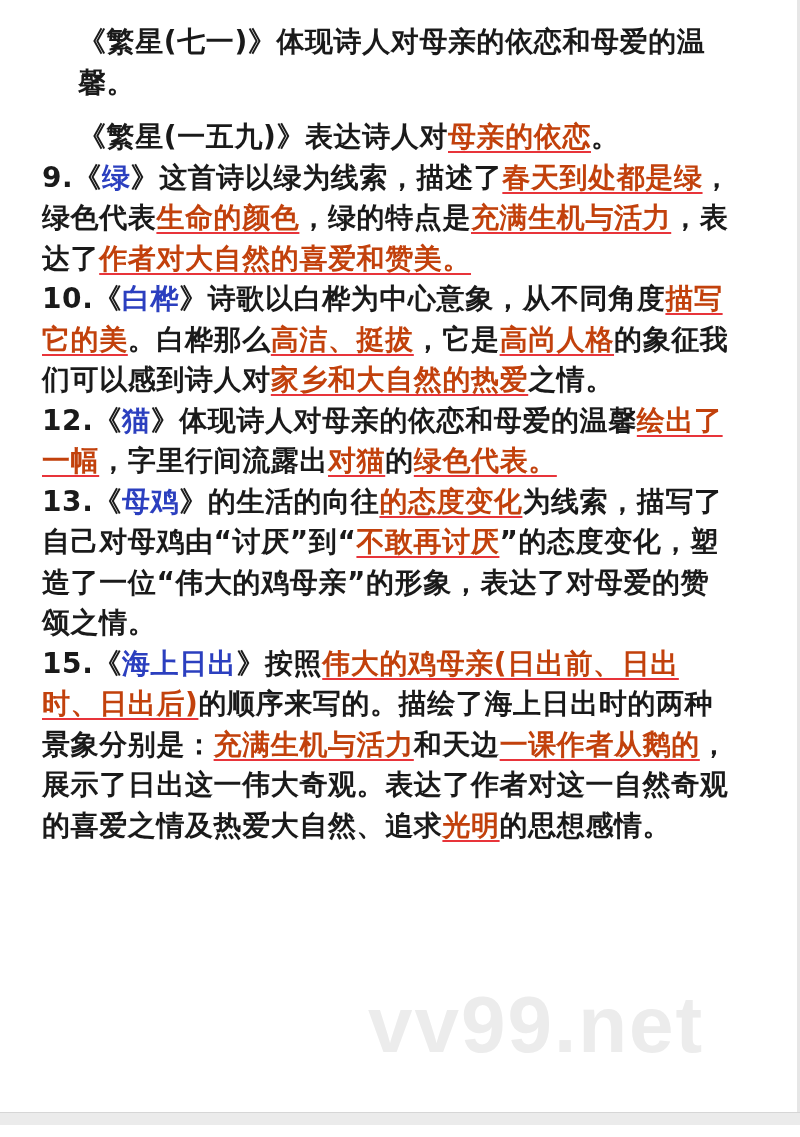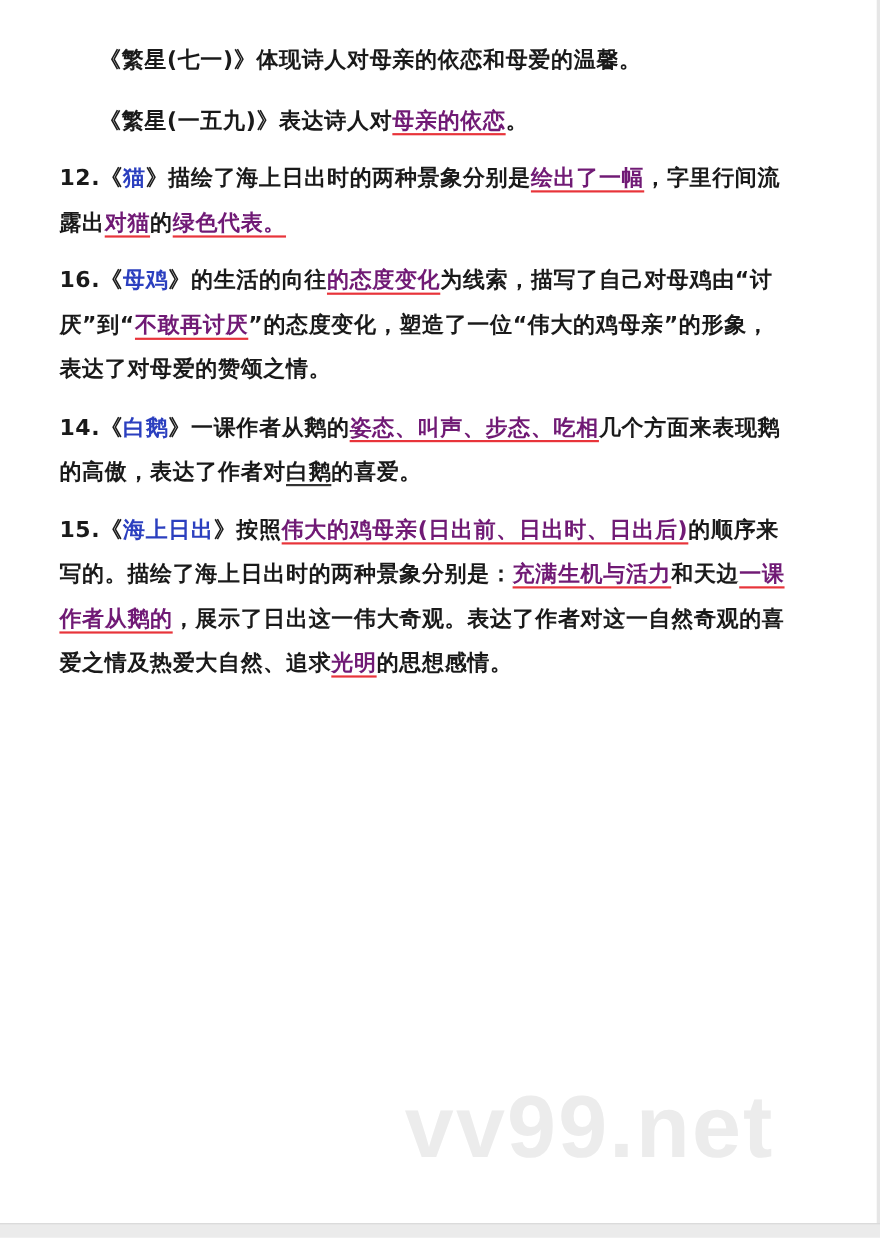--- a/index.html
+++ b/index.html
@@ -1,43 +1,44 @@
 <!DOCTYPE html>
 <html><head>
 <meta charset="utf-8">
 <style>
   html, body { margin: 0; padding: 0; background: #ffffff; }
   body { width: 800px; height: 1137px; position: relative; overflow: hidden;
          font-family: "DejaVu Sans", "Liberation Sans", sans-serif; }
   .page { position: absolute; left: 0; top: 0; width: 797px; height: 1112px; background: #fff;
           border-right: 3px solid #e6e6e6; }
   .content { position: absolute; left: 42px; top: 22px; width: 690px; }
-  .para { font-size: 20px; font-weight: bold; color: #1a1a1a; line-height: 40.5px;
-          letter-spacing: 0.6px; margin: 12px; }
+  .para { font-size: 28px; font-weight: bold; color: #1a1a1a; line-height: 40.5px;
+          letter-spacing: 0.6px; margin: 0; }
   .para.indent { padding-left: 36px; }
   .para.gap { margin-bottom: 14px; }
   .title { color: #2b3fbf; }
-  .hl { color: #701a75; text-decoration: underline; text-decoration-color: #e8343a;
+  .hl { color: #c2410c; text-decoration: underline; text-decoration-color: #e8343a;
         text-decoration-thickness: 2px; text-underline-offset: 5px; }
   .ul { text-decoration: underline; text-decoration-color: #333; text-decoration-thickness: 1.5px;
         text-underline-offset: 5px; }
   .watermark { position: absolute; left: 368px; top: 985px; font-family: "Liberation Sans", sans-serif;
                font-weight: bold; font-size: 80px; color: #ececec; letter-spacing: 2px; line-height: 1; }
   .bottom-bar { position: absolute; left: 0; top: 1112px; width: 800px; height: 12px;
                 background: #ebebeb; border-top: 1px solid #d6d6d6; border-bottom: 1px solid #d6d6d6; }
   .below { position: absolute; left: 0; top: 1125px; width: 800px; height: 12px; background: #fff; }
 </style>
 </head>
 <body>
 
 <div class="page">
   <div class="content" id="content">
       <p class="para indent gap"><span>《繁星(七一)》体现诗人对母亲的依恋和母爱的温馨。</span></p>
       <p class="para indent"><span>《繁星(一五九)》表达诗人对</span><span class="hl">母亲的依恋</span><span>。</span></p>
-      <p class="para"><span>12.《</span><span class="title">猫</span><span>》描绘了海上日出时的两种景象分别是</span><span class="hl">绘出了一幅</span><span>，字里行间流露出</span><span class="hl">对猫</span><span>的</span><span class="hl">绿色代表。</span></p>
-      <p class="para"><span>16.《</span><span class="title">母鸡</span><span>》的生活的向往</span><span class="hl">的态度变化</span><span>为线索，描写了自己对母鸡由“讨厌”到“</span><span class="hl">不敢再讨厌</span><span>”的态度变化，塑造了一位“伟大的鸡母亲”的形象，表达了对母爱的赞颂之情。</span></p>
-      <p class="para"><span>14.《</span><span class="title">白鹅</span><span>》一课作者从鹅的</span><span class="hl">姿态、叫声、步态、吃相</span><span>几个方面来表现鹅的高傲，表达了作者对</span><span class="ul">白鹅</span><span>的喜爱。</span></p>
+      <p class="para"><span>9.《</span><span class="title">绿</span><span>》这首诗以绿为线索，描述了</span><span class="hl">春天到处都是绿</span><span>，绿色代表</span><span class="hl">生命的颜色</span><span>，绿的特点是</span><span class="hl">充满生机与活力</span><span>，表达了</span><span class="hl">作者对大自然的喜爱和赞美。</span></p>
+      <p class="para"><span>10.《</span><span class="title">白桦</span><span>》诗歌以白桦为中心意象，从不同角度</span><span class="hl">描写它的美</span><span>。白桦那么</span><span class="hl">高洁、挺拔</span><span>，它是</span><span class="hl">高尚人格</span><span>的象征我们可以感到诗人对</span><span class="hl">家乡和大自然的热爱</span><span>之情。</span></p>
+      <p class="para"><span>12.《</span><span class="title">猫</span><span>》体现诗人对母亲的依恋和母爱的温馨</span><span class="hl">绘出了一幅</span><span>，字里行间流露出</span><span class="hl">对猫</span><span>的</span><span class="hl">绿色代表。</span></p>
+      <p class="para"><span>13.《</span><span class="title">母鸡</span><span>》的生活的向往</span><span class="hl">的态度变化</span><span>为线索，描写了自己对母鸡由“讨厌”到“</span><span class="hl">不敢再讨厌</span><span>”的态度变化，塑造了一位“伟大的鸡母亲”的形象，表达了对母爱的赞颂之情。</span></p>
       <p class="para"><span>15.《</span><span class="title">海上日出</span><span>》按照</span><span class="hl">伟大的鸡母亲(日出前、日出时、日出后)</span><span>的顺序来写的。描绘了海上日出时的两种景象分别是：</span><span class="hl">充满生机与活力</span><span>和天边</span><span class="hl">一课作者从鹅的</span><span>，展示了日出这一伟大奇观。表达了作者对这一自然奇观的喜爱之情及热爱大自然、追求</span><span class="hl">光明</span><span>的思想感情。</span></p>
     </div>
   <div class="watermark">vv99.net</div>
 </div>
 <div class="bottom-bar"></div>
 <div class="below"></div>
 
 </body></html>

